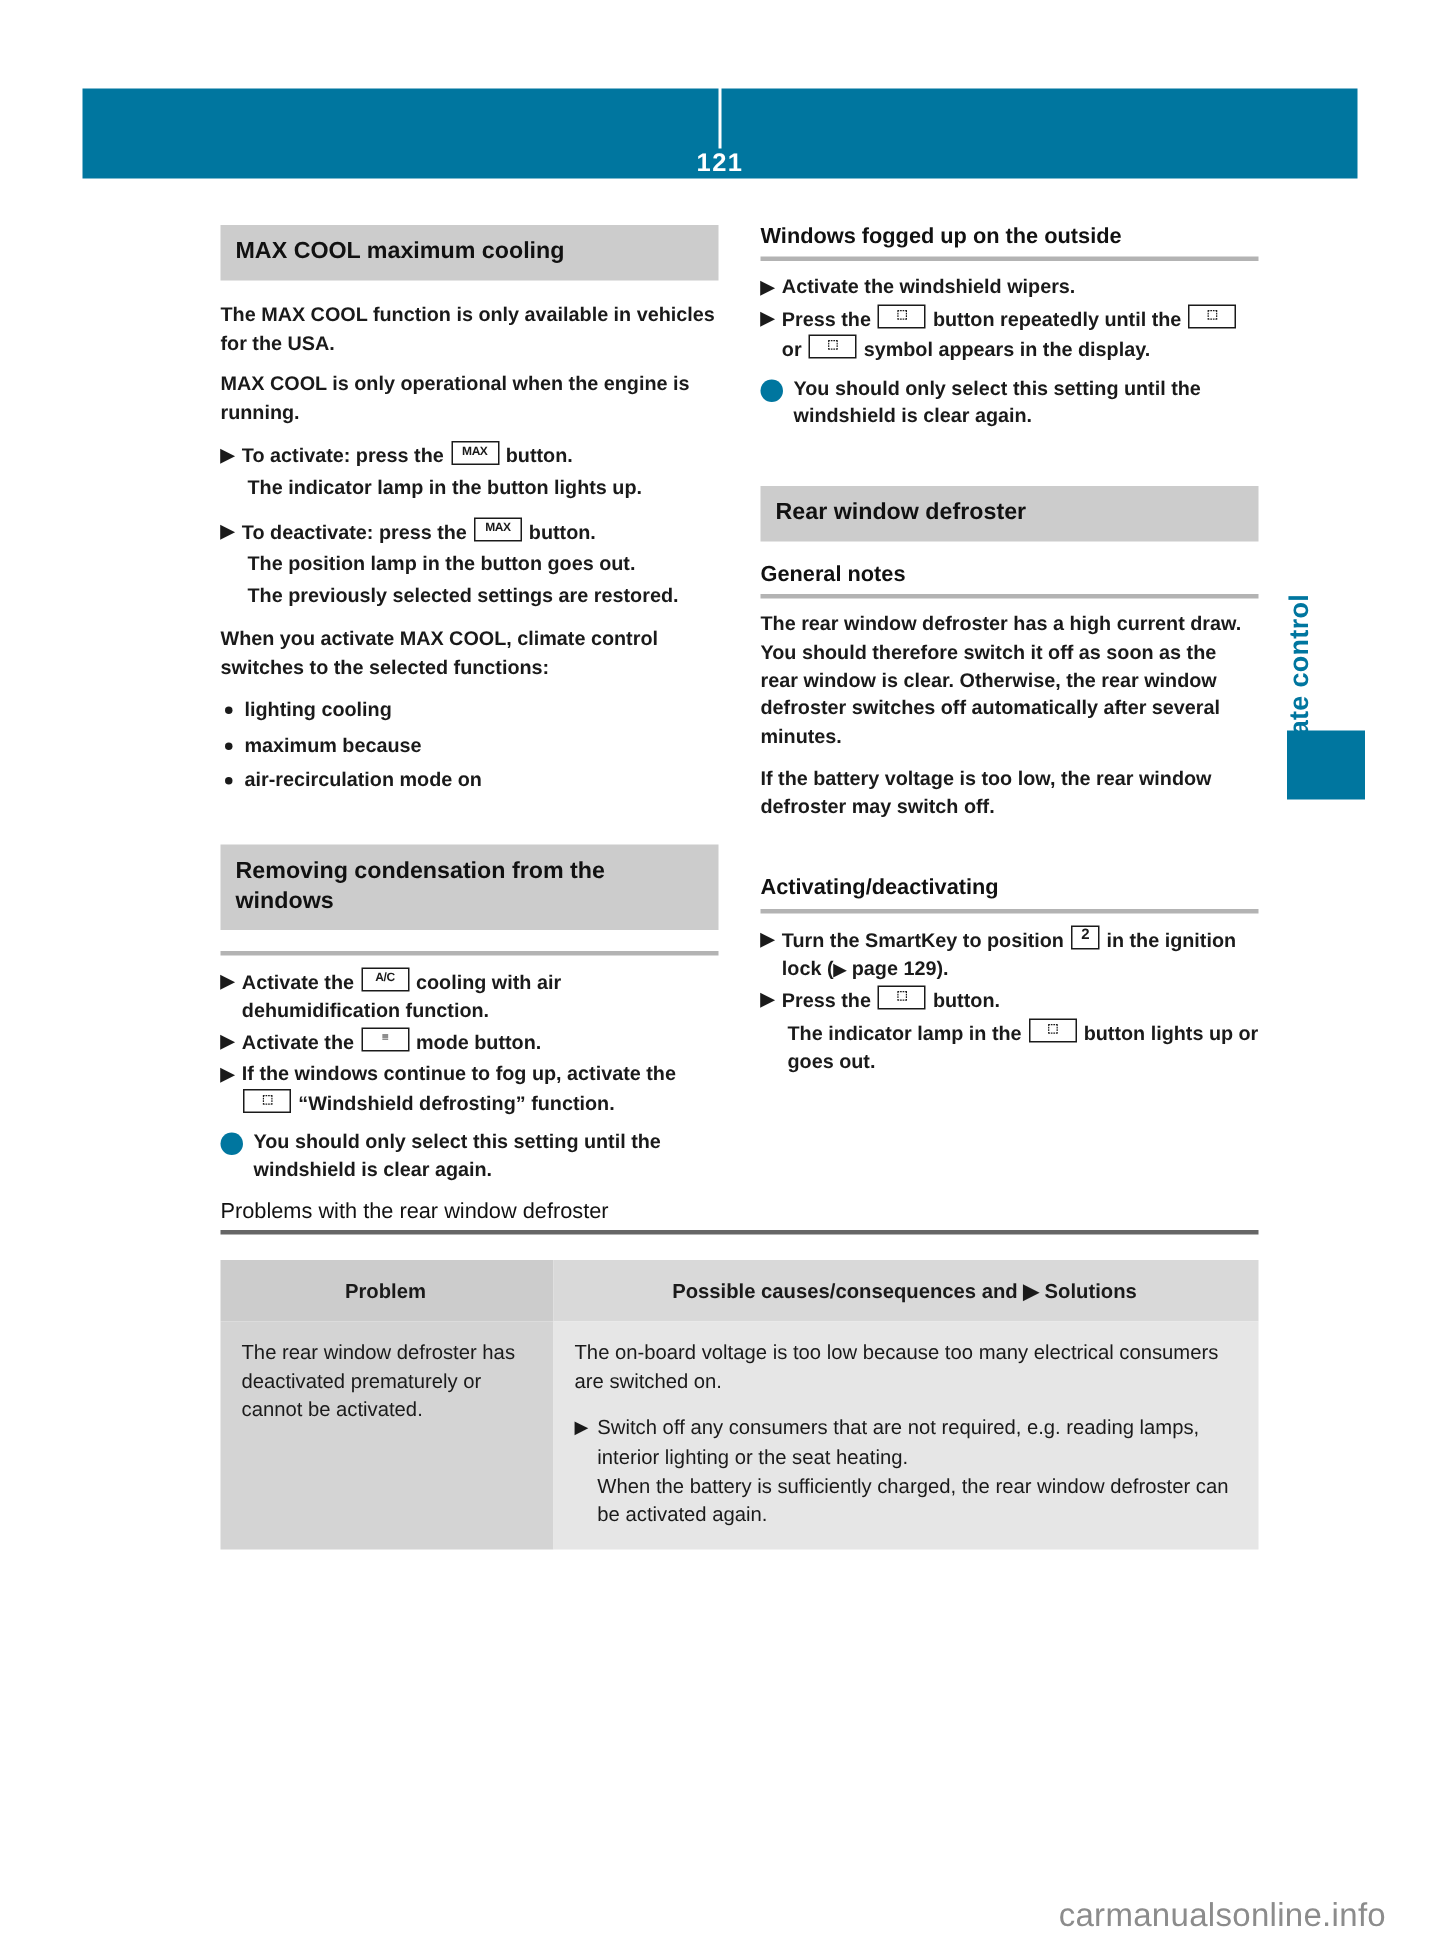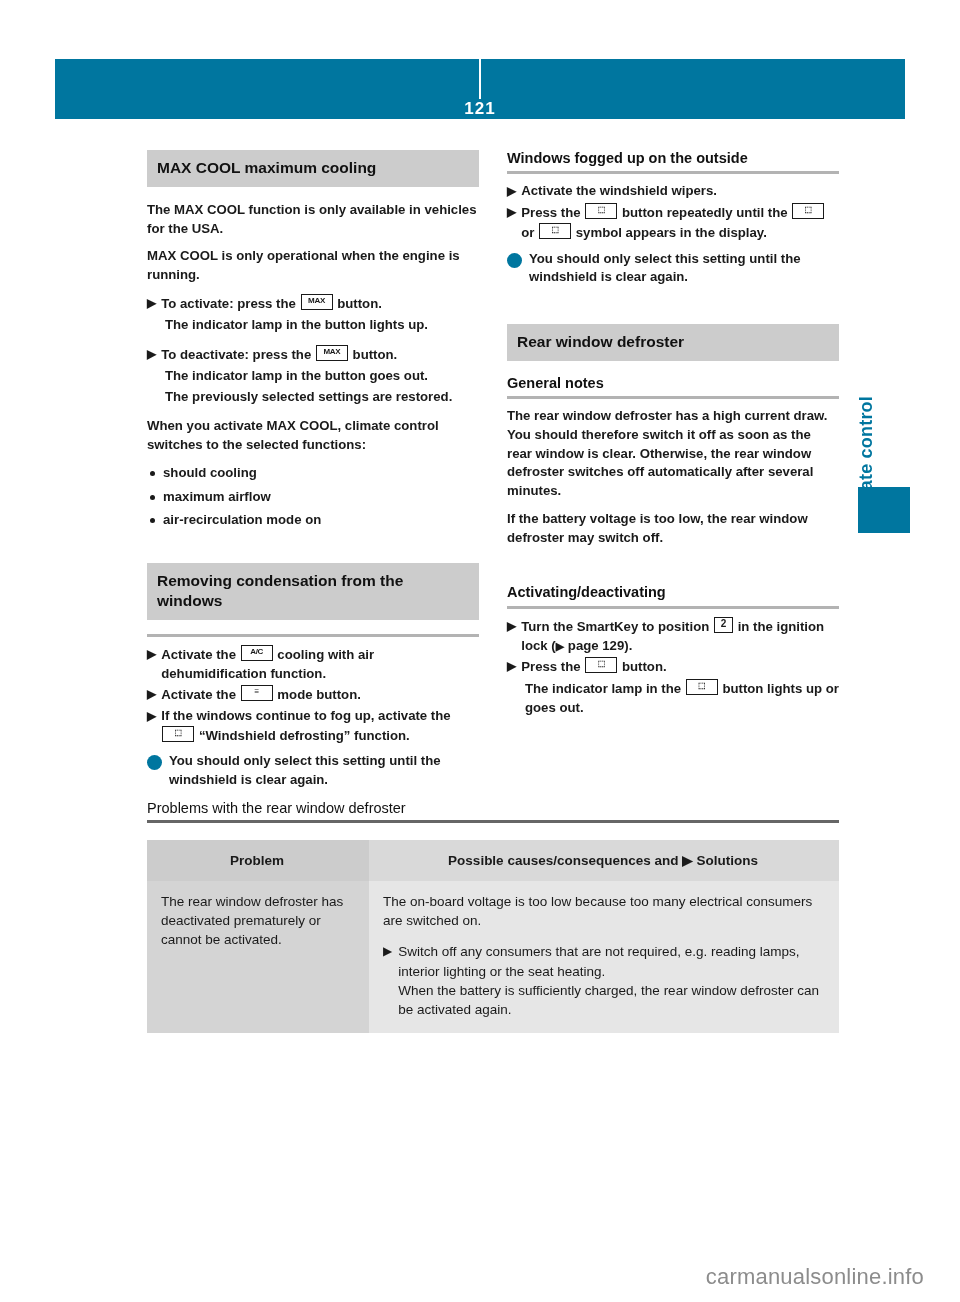--- a/index.html
+++ b/index.html
@@ -309,30 +309,30 @@
   <div class="gap"></div>
 
   <div class="step">
     <span class="step-arrow">▶</span>
     <span class="step-body">
       <span>To deactivate: press the</span>
       <span class="sym">MAX</span>
       <span>button.</span>
     </span>
   </div>
-  <div class="sub-line">The indicator lamp in the button goes out.</div>
+  <div class="sub-line">The position lamp in the button goes out.</div>
   <div class="sub-line">The previously selected settings are restored.</div>
 
   <div class="gap"></div>
 
   <p class="para">When you activate MAX COOL, climate control switches to the selected functions:</p>
 
   <ul class="bullets">
-    <li>should cooling</li>
-    <li>maximum airflow</li>
+    <li>lighting cooling</li>
+    <li>maximum because</li>
     <li>air-recirculation mode on</li>
   </ul>
 
   <div class="gap-lg"></div>
 
   <div class="sec-head">Removing condensation from the windows</div>
 
   <div class="sub-rule"></div>
 
   <div class="step">

